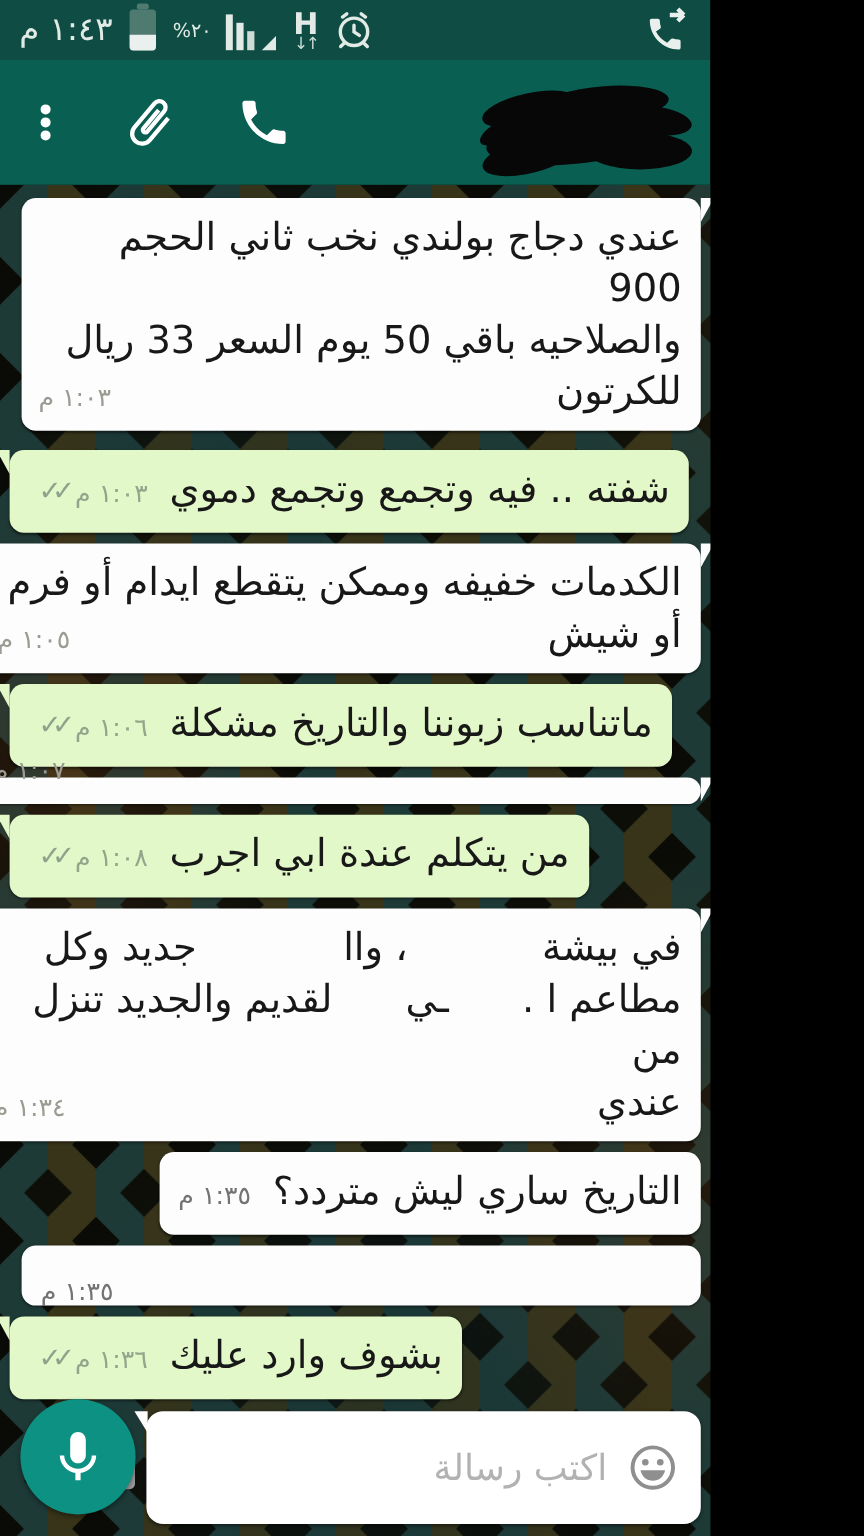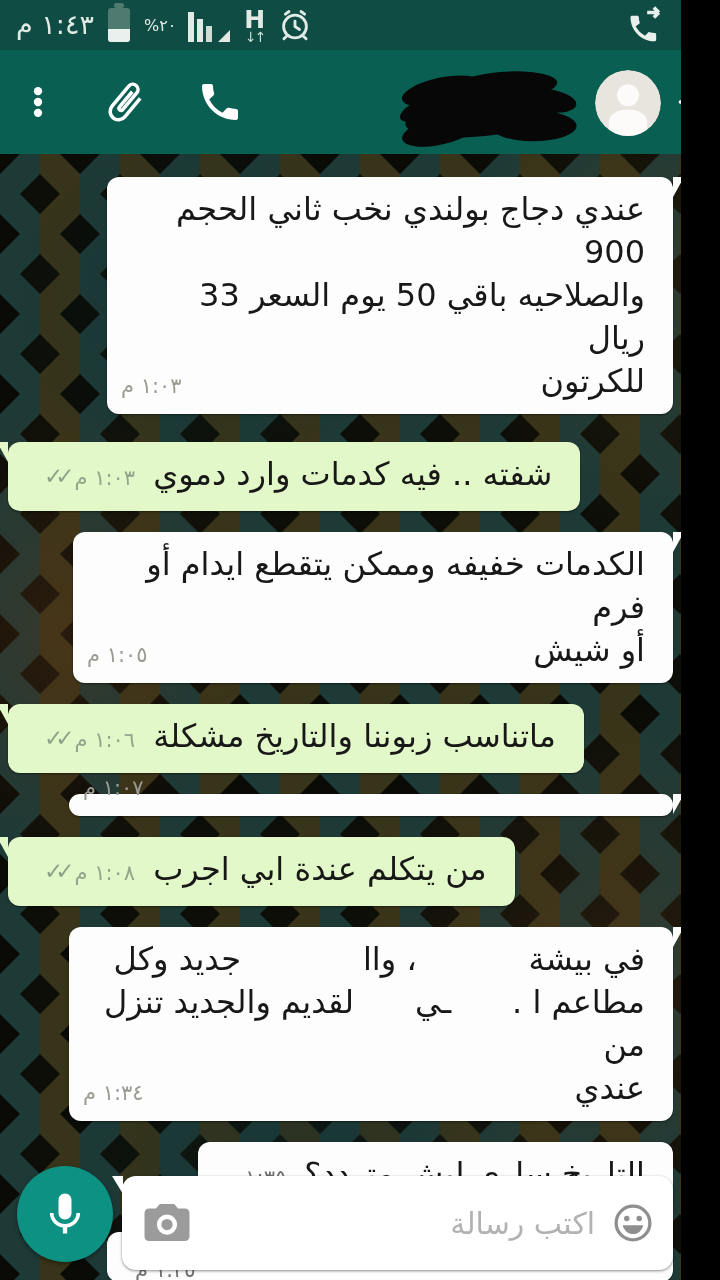--- a/index.html
+++ b/index.html
@@ -1,17 +1,17 @@
 <!DOCTYPE html>
 <html lang="ar"><head>
 <meta charset="utf-8">
 <style>
   html,body{margin:0;padding:0;background:#000;}
   *{box-sizing:border-box;}
-  .screen{position:relative;width:681px;height:1280px;overflow:hidden;
+  .screen{position:relative;width:592px;height:1280px;overflow:hidden;
           font-family:"DejaVu Sans",sans-serif;background:#0b0c07;}
 
   
   .statusbar{position:absolute;top:0;left:0;right:0;height:50px;background:#0e4c44;
              display:flex;align-items:center;padding:0 16px;gap:12px;color:#e2eae6;z-index:40;}
   .sb-time{font-size:27px;direction:rtl;unicode-bidi:embed;margin-top:-2px;}
   .bat{width:22px;height:34px;background:#4f7a70;border-radius:3px;position:relative;margin:0 2px;}
   .bat::before{content:"";position:absolute;top:-5px;left:6px;width:10px;height:5px;background:#4f7a70;border-radius:2px;}
   .bat-fill{position:absolute;bottom:0;left:0;right:0;height:38%;background:#eaf0ed;border-radius:0 0 3px 3px;}
   .sb-pct{font-size:16px;direction:rtl;unicode-bidi:embed;}
@@ -35,21 +35,21 @@
   .chat{position:absolute;top:154px;bottom:0;left:0;right:0;overflow:hidden;}
   .chat-bg{position:absolute;top:0;left:0;}
   .chat-overlay{position:absolute;inset:0;pointer-events:none;background:
     radial-gradient(300px 360px at 60px 480px, rgba(96,54,24,.36), transparent 65%),
     radial-gradient(360px 420px at 680px 120px, rgba(88,64,28,.26), transparent 65%),
     radial-gradient(420px 420px at 620px 820px, rgba(96,58,28,.30), transparent 65%),
     radial-gradient(380px 380px at 300px 1000px, rgba(18,48,52,.35), transparent 65%),
     radial-gradient(300px 300px at 200px 150px, rgba(16,46,50,.30), transparent 65%);}
   .msgs{position:absolute;inset:0;display:flex;flex-direction:column;padding:11px 0 130px;}
 
-  .msg{position:relative;max-width:640px;border-radius:12px;padding:11px 28px;margin:12px 8px 9px;
+  .msg{position:relative;max-width:640px;border-radius:12px;padding:11px 16px;margin:0 8px 9px;
        font-size:32px;line-height:43px;color:#181818;direction:rtl;
        box-shadow:0 1px 2px rgba(0,0,0,.45);}
   .msg.in{align-self:flex-end;background:#fdfdfd;}
   .msg.out{align-self:flex-start;background:#e3f8c8;}
   .msg .txt{white-space:pre-wrap;}
   .tail-in::after{content:"";position:absolute;top:0;right:-11px;
                   border-top:20px solid #fdfdfd;border-right:11px solid transparent;}
   .tail-out::after{content:"";position:absolute;top:0;left:-11px;
                    border-top:20px solid #e3f8c8;border-left:11px solid transparent;}
   .meta-abs{position:absolute;left:14px;bottom:6px;font-size:21px;color:#9b9b93;
@@ -176,21 +176,21 @@
           </g>
         </pattern>
       </defs>
       <rect width="720" height="1130" fill="url(#cubes)"></rect>
     </svg>
     <div class="chat-overlay"></div>
     <div class="msgs">
         <div class="msg in tail-in" style="width: 566px; margin-bottom: 16px;"><span class="txt">عندي دجاج بولندي نخب ثاني الحجم 900
 والصلاحيه باقي 50 يوم السعر 33 ريال
 للكرتون</span><span class="meta-abs">١:٠٣ م</span></div>
-        <div class="msg out tail-out"><span class="txt">شفته .. فيه كدمات وارد دموي</span><span class="meta-inline">١:٠٣ م</span><span class="ticks">✓✓</span></div>
+        <div class="msg out tail-out"><span class="txt">شفته .. فيه وتجمع وتجمع دموي</span><span class="meta-inline">١:٠٣ م</span><span class="ticks">✓✓</span></div>
         <div class="msg in tail-in" style="width: 600px;"><span class="txt">الكدمات خفيفه وممكن يتقطع ايدام أو فرم
 أو شيش</span><span class="meta-abs">١:٠٥ م</span></div>
         <div class="msg out tail-out"><span class="txt">ماتناسب زبوننا والتاريخ مشكلة</span><span class="meta-inline">١:٠٦ م</span><span class="ticks">✓✓</span></div>
         <div class="msg in tail-in" style="width: 604px;"><span class="meta-abs">١:٠٧ م</span></div>
         <div class="msg out tail-out"><span class="txt">من يتكلم عندة ابي اجرب</span><span class="meta-inline">١:٠٨ م</span><span class="ticks">✓✓</span></div>
         <div class="msg in tail-in" style="width: 604px;"><span class="txt">في بيشة           ، واا            جديد وكل
 مطاعم ا .      ـي      لقديم والجديد تنزل من
 عندي</span><span class="meta-abs">١:٣٤ م</span></div>
         <div class="msg in"><span class="txt">التاريخ ساري ليش متردد؟</span><span class="meta-inline">١:٣٥ م</span></div>
         <div class="msg in" style="width: 566px;"><div class="trow"><span class="meta-inline">١:٣٥ م</span></div></div>

